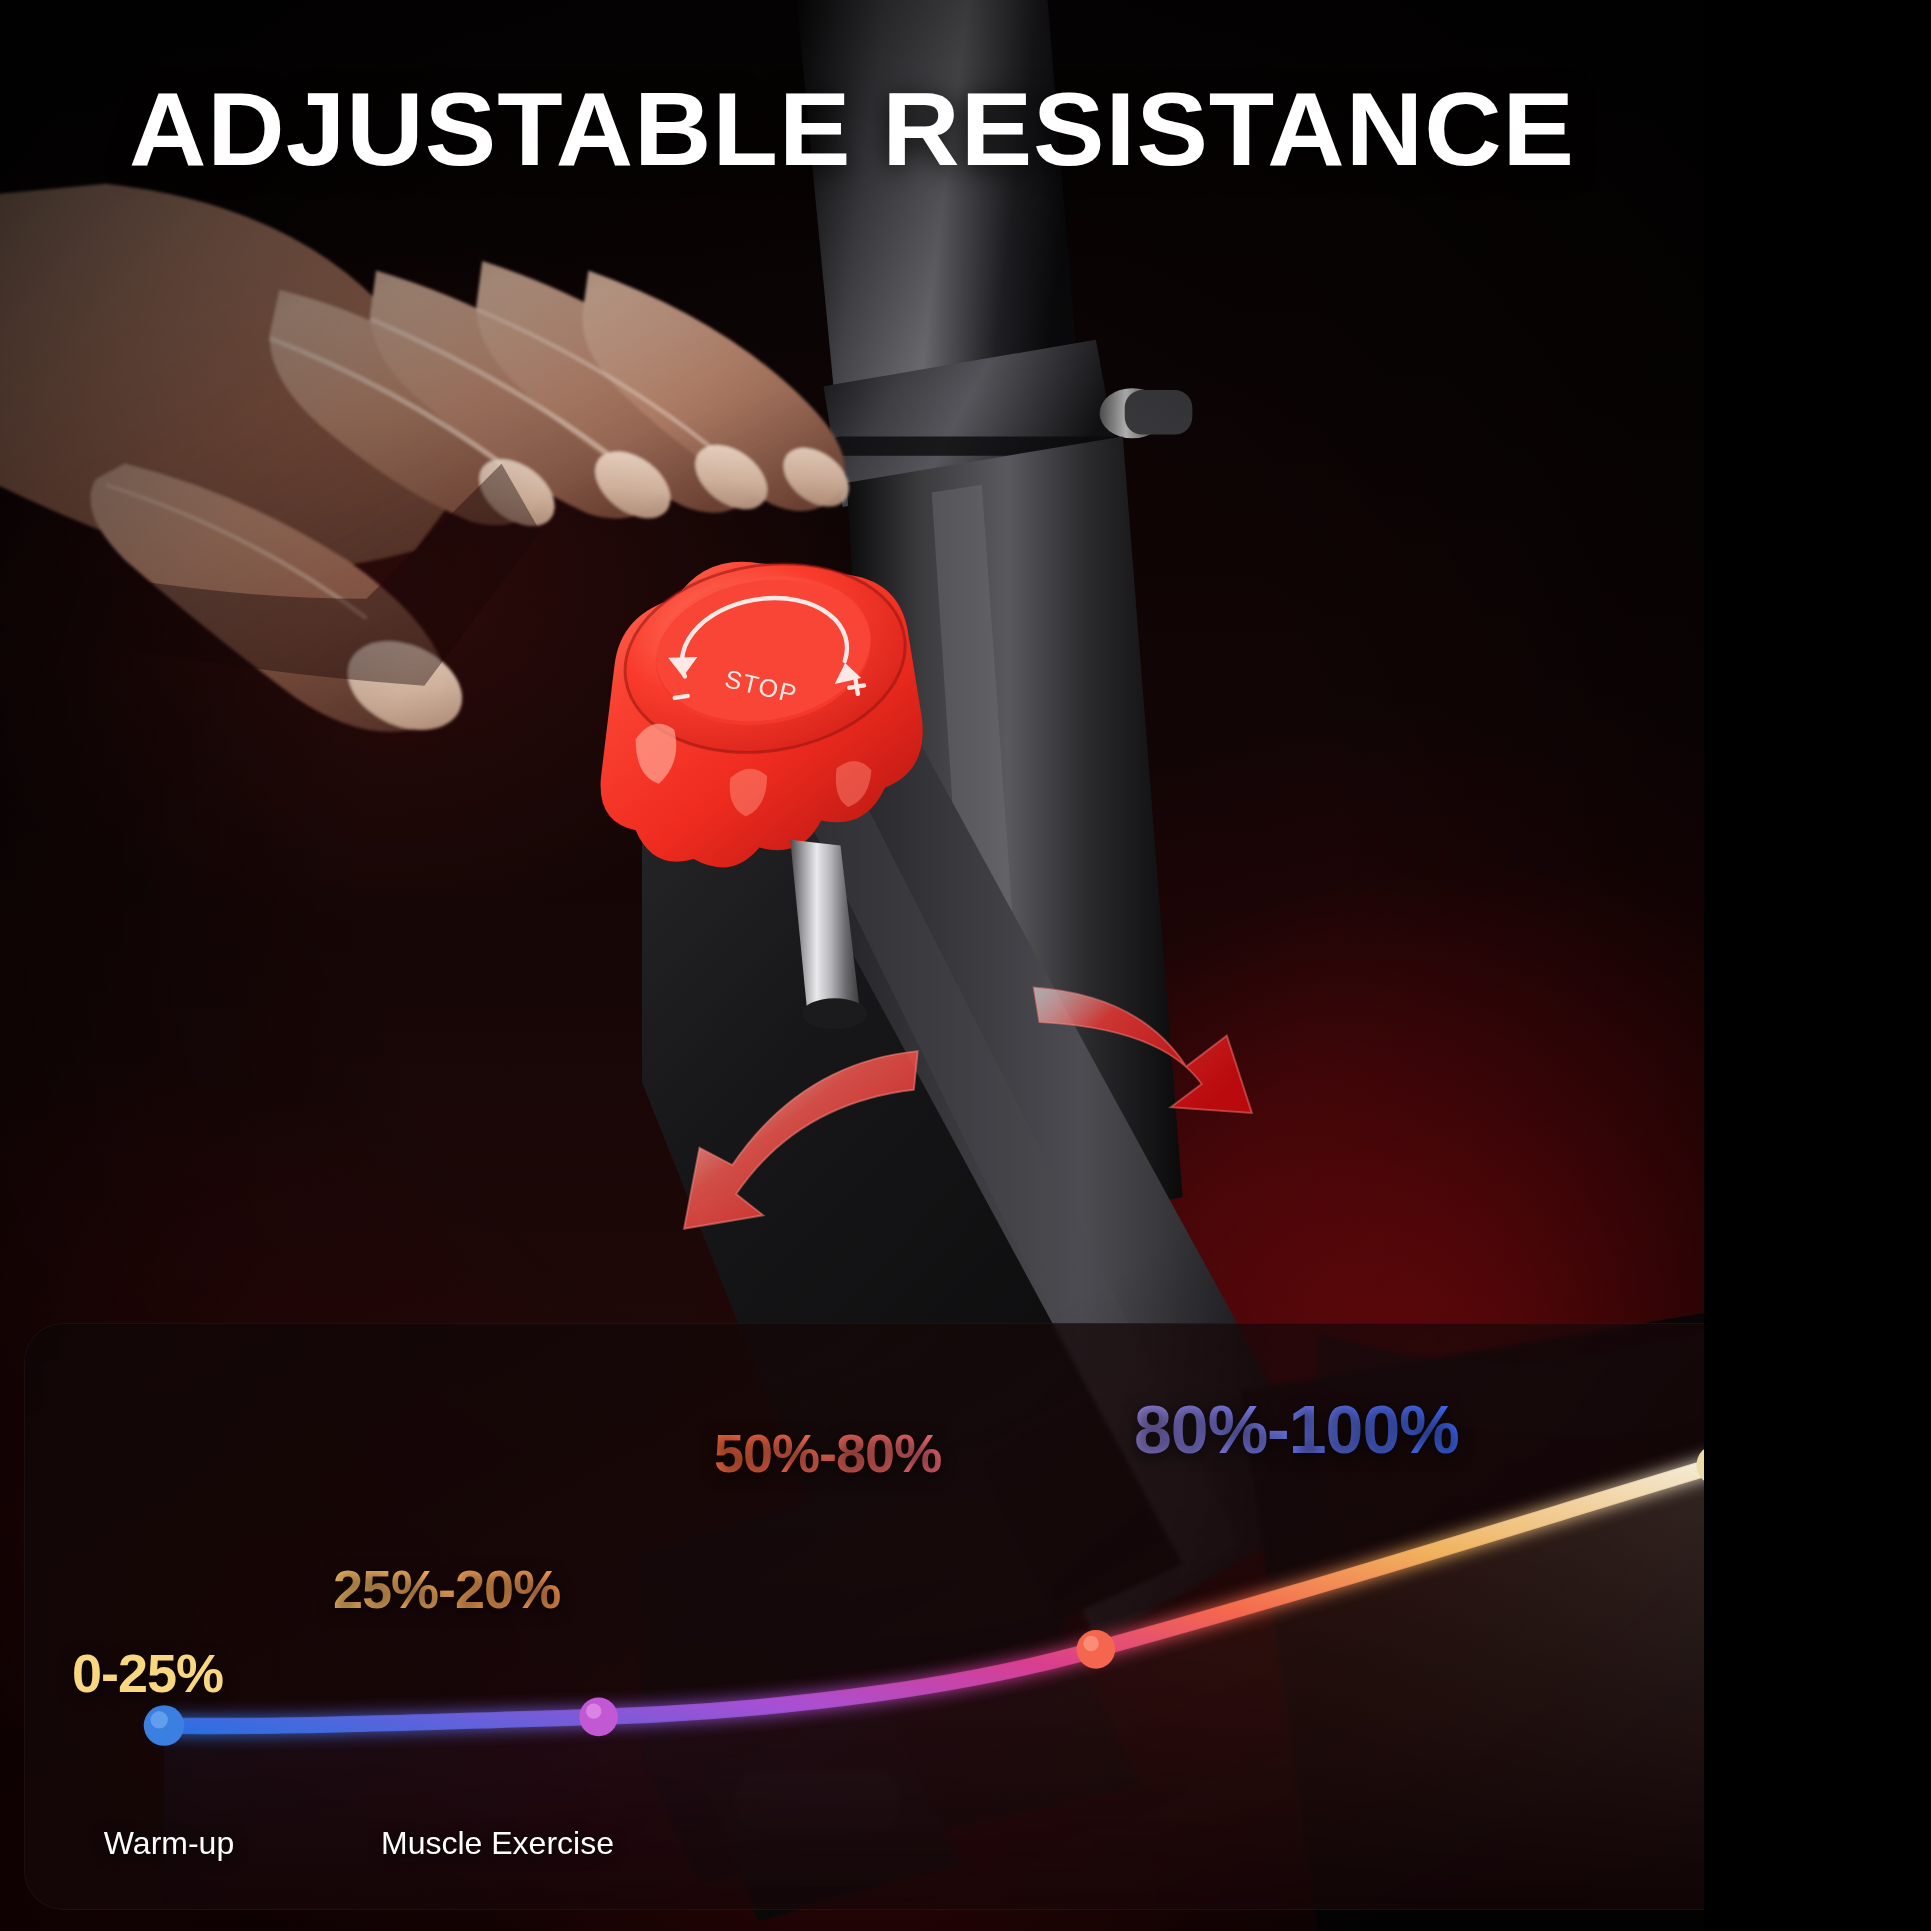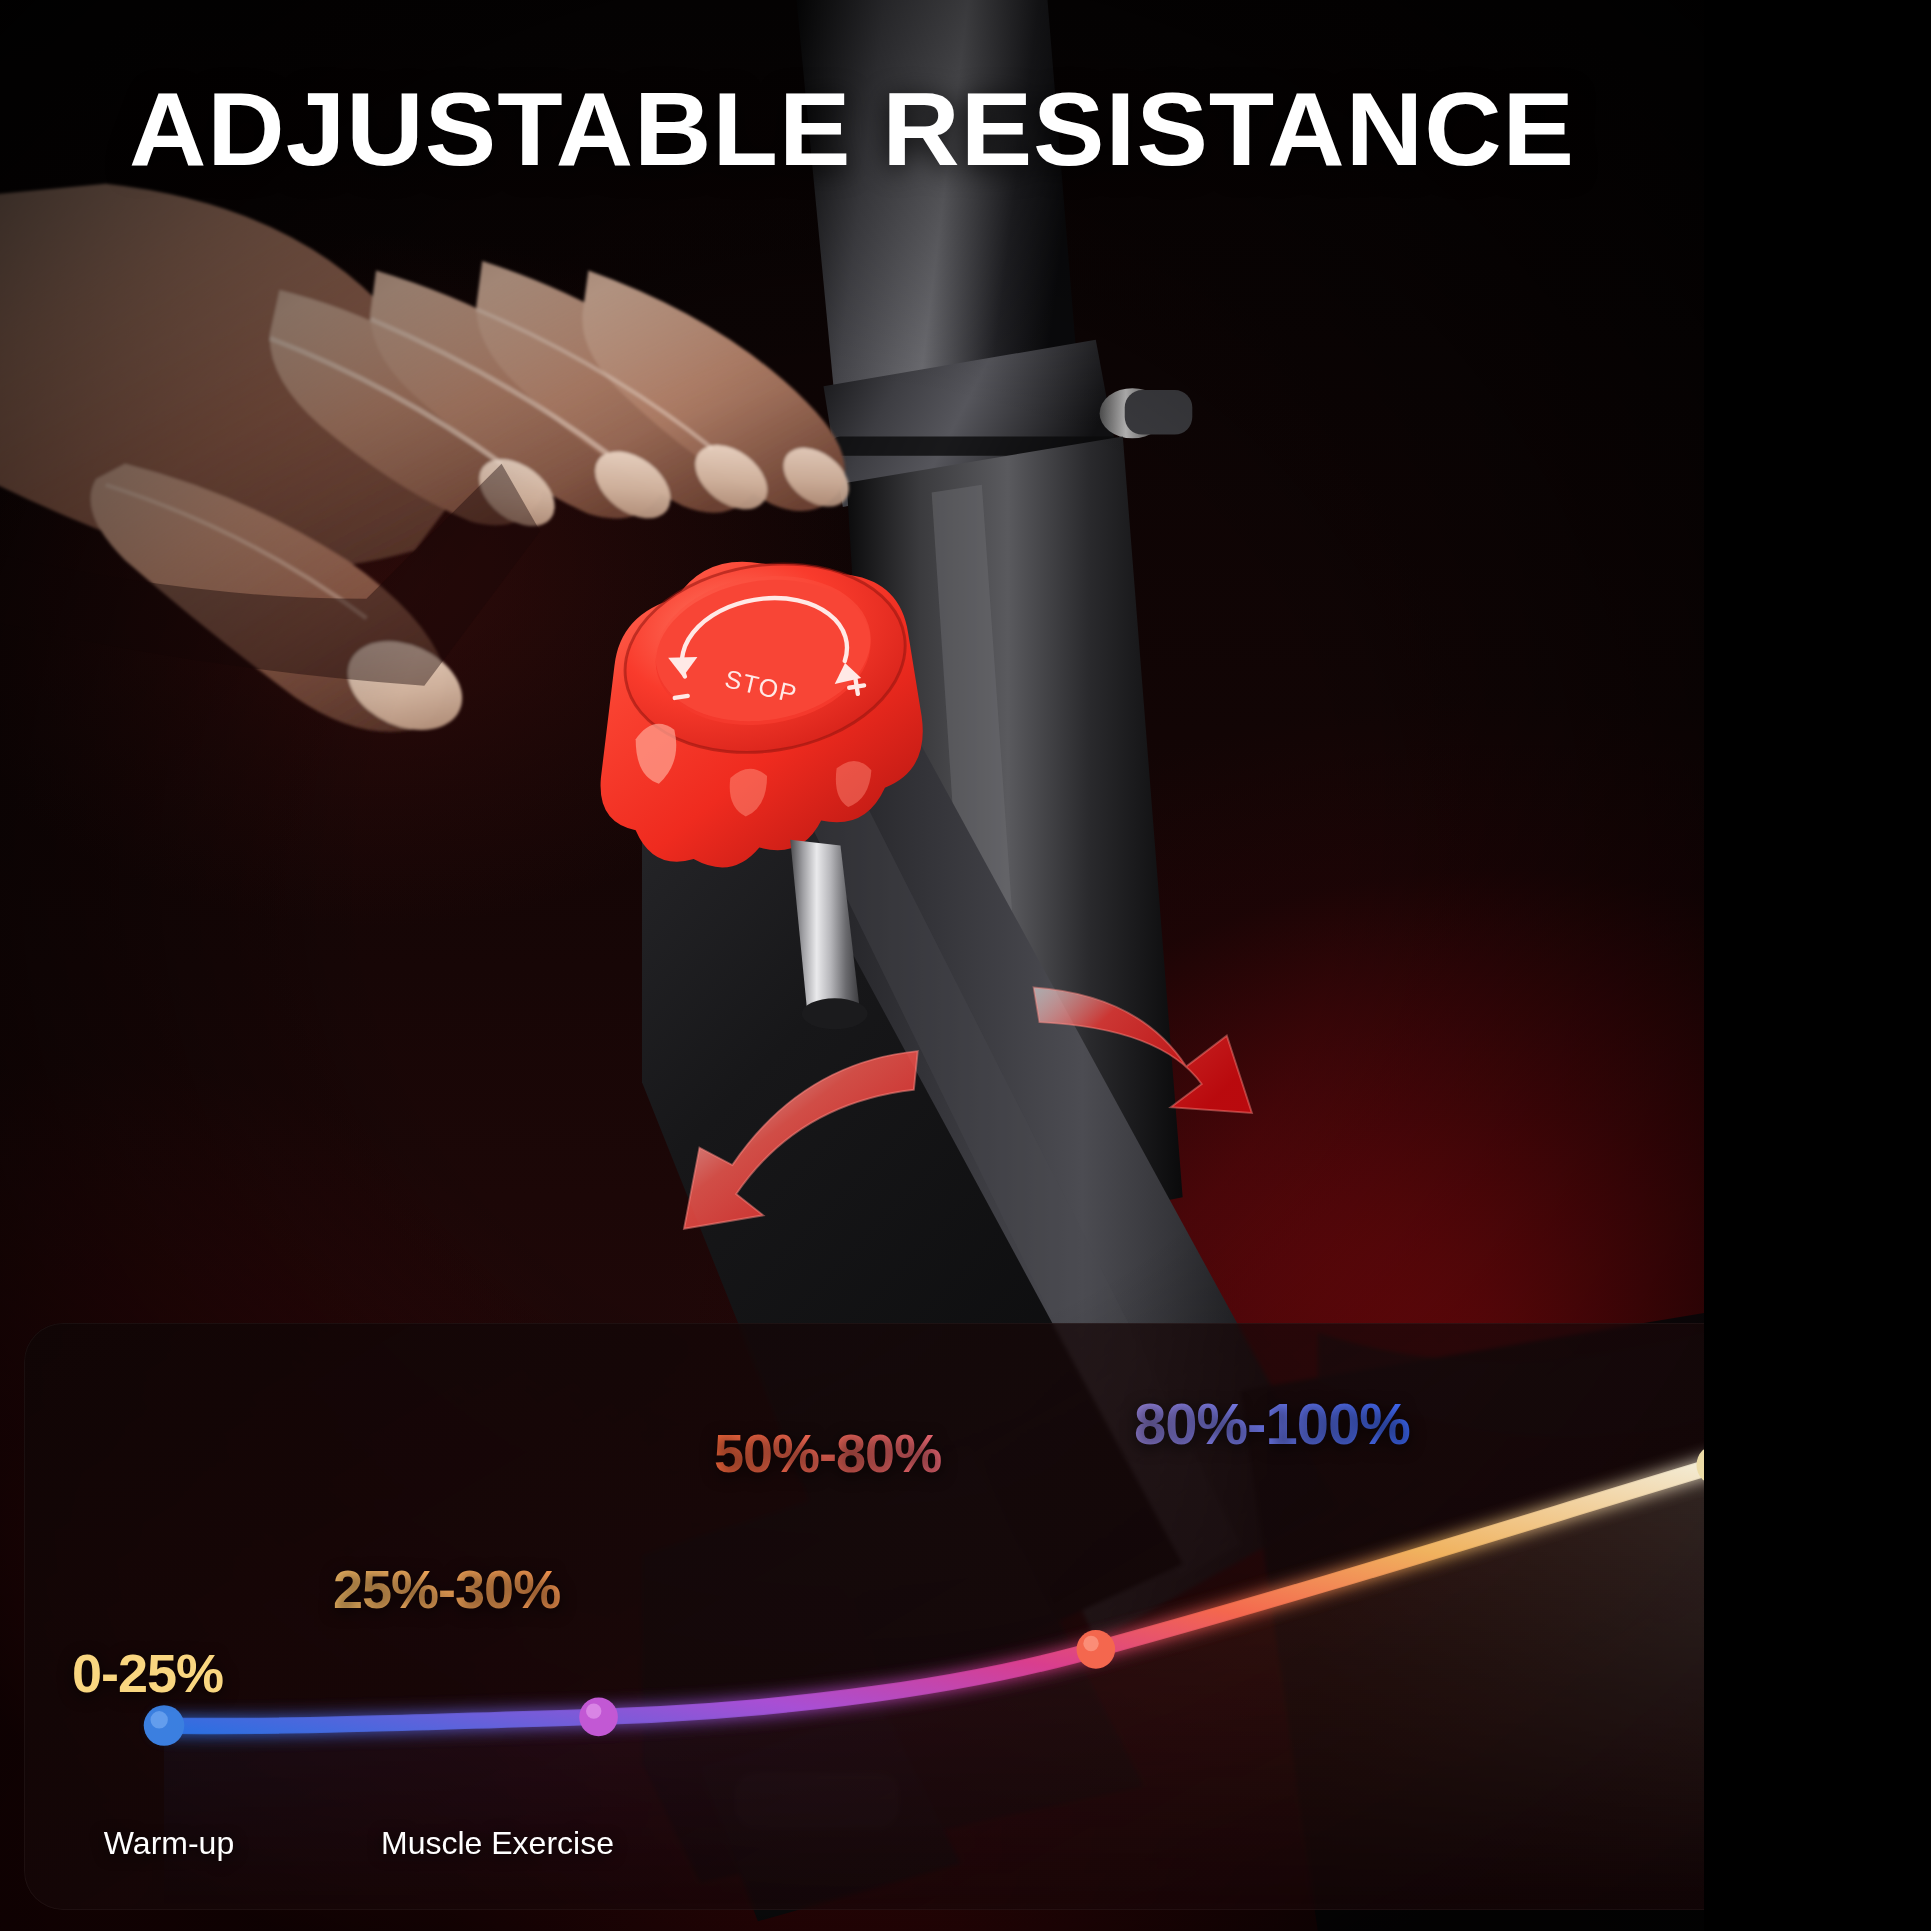--- a/index.html
+++ b/index.html
@@ -66,21 +66,21 @@
     font-family:"Liberation Sans", sans-serif;white-space:nowrap;
     text-shadow:0 2.9px 15.4px rgba(0,0,0,.75);
   }
   .pct-0{left:72px;top:1642px;color:#F9D680;}
   .pct-1{left:333px;top:1558px;
     background:linear-gradient(90deg,#FFC36B 0%,#FF9A52 100%);
     -webkit-background-clip:text;background-clip:text;color:transparent;}
   .pct-2{left:714px;top:1422px;
     background:linear-gradient(90deg,#FF6B3D 0%,#F26A78 100%);
     -webkit-background-clip:text;background-clip:text;color:transparent;}
-  .pct-3{left:1134px;top:1390px;font-size:58px;
+  .pct-3{left:1134px;top:1390px;font-size:68px;
     background:linear-gradient(90deg,#A08BE8 0%,#3E6BFF 100%);
     -webkit-background-clip:text;background-clip:text;color:transparent;}
 
   .xlabels{
     position:absolute;left:24px;right:24px;top:1825px;height:68px;
     display:flex;align-items:flex-start;
   }
   .xlabel{
     color:#fff;font-size:32px;font-family:"Liberation Sans", sans-serif;
     white-space:nowrap;text-shadow:0 1.9px 13.5px rgba(0,0,0,.9);
@@ -380,21 +380,21 @@
           <circle cx="1110" cy="338" r="20" fill="#F4674E"></circle>
           <circle cx="1105" cy="332" r="8" fill="#FFA793" opacity=".6"></circle>
           <circle cx="1753" cy="147" r="21" fill="#EDDCA6"></circle>
           <circle cx="1748" cy="141" r="8" fill="#FBF4DD" opacity=".7"></circle>
         </g>
       </svg>
     </div>
   </div>
 
   <div class="pct pct-0">0-25%</div>
-  <div class="pct pct-1">25%-30%</div>
+  <div class="pct pct-1">25%-20%</div>
   <div class="pct pct-2">50%-80%</div>
   <div class="pct pct-3">80%-100%</div>
 
   <div class="xlabels">
     <div class="xlabel xl0">Warm-up</div>
     <div class="xlabel xl1">Muscle Exercise</div>
   </div>
 
 </div>
 

